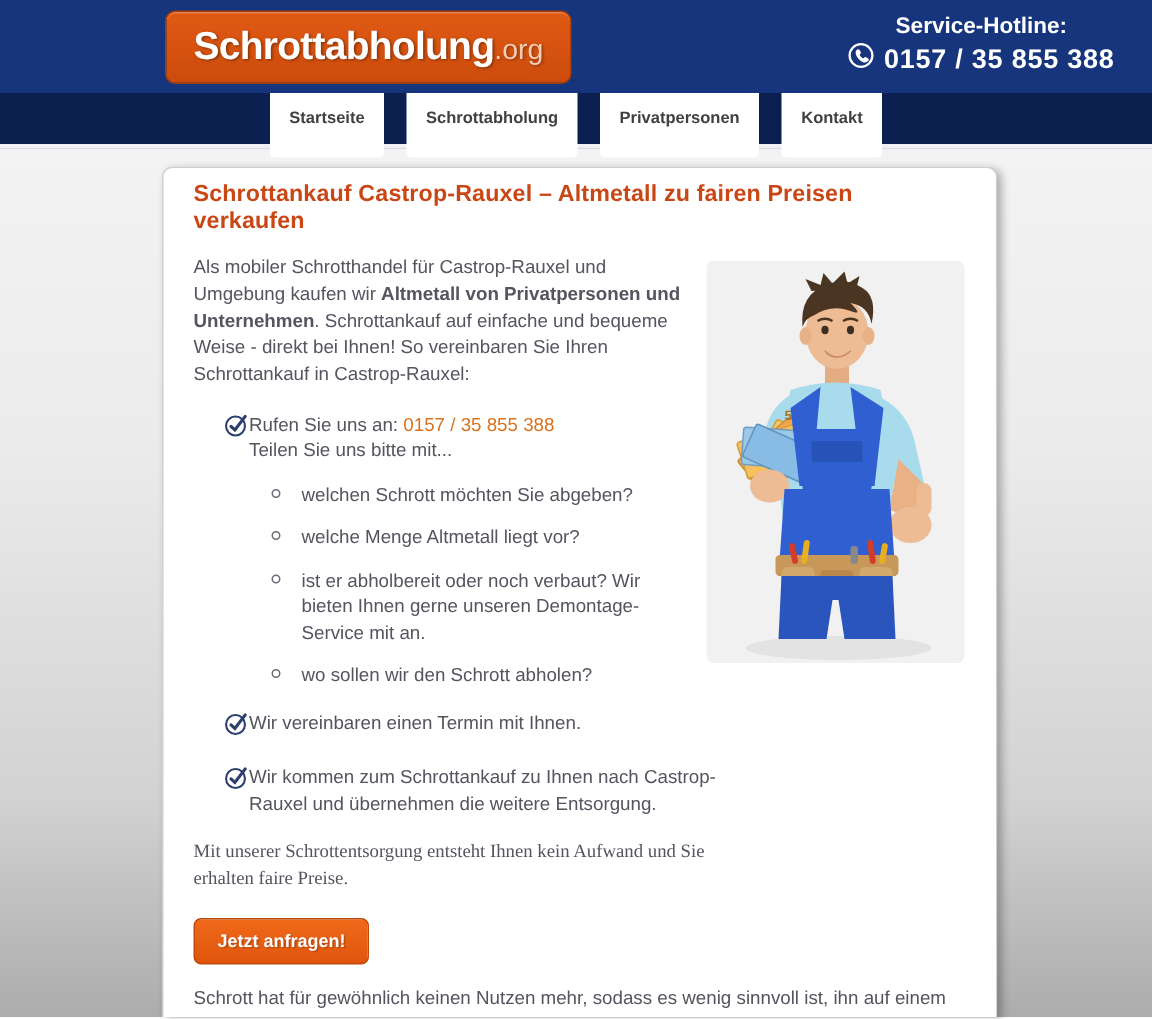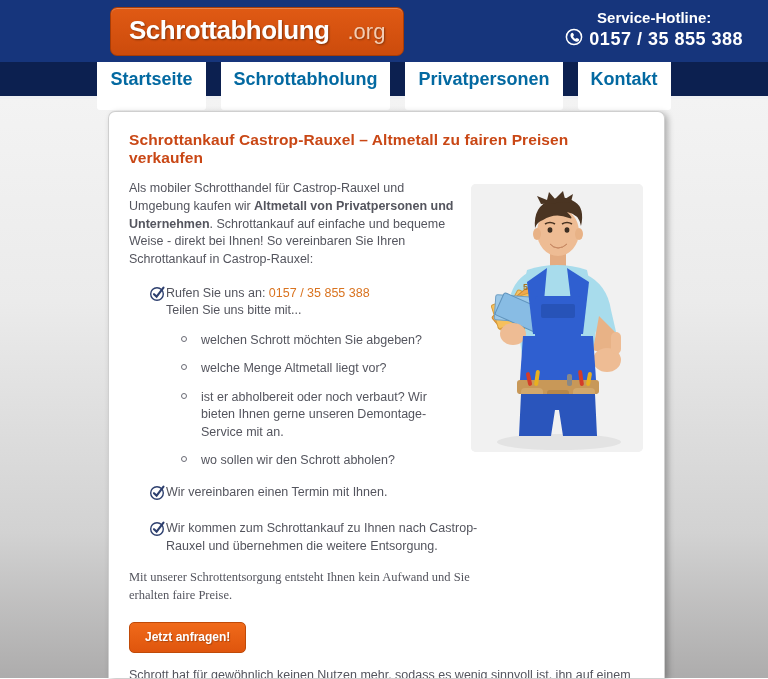--- a/index.html
+++ b/index.html
@@ -13,48 +13,48 @@
   }
   .logo{
     margin-left:110px;
     background:linear-gradient(180deg,#e05a14,#cc4b0c);
     border:1px solid #a83c06; border-radius:7px;
     padding:7px 18px 9px 18px; cursor:pointer;
     box-shadow:inset 0 1px 0 rgba(255,255,255,.25);
   }
   .logo-main{ color:#fff; font-weight:bold; font-size:26px; letter-spacing:-0.5px;
     text-shadow:1px 1px 2px rgba(0,0,0,.4);}
-  .logo-suffix{ color:#f3cdb4; font-size:22px; text-shadow:1px 1px 2px rgba(0,0,0,.35);padding-left:18px;}
+  .logo-suffix{ color:#f3cdb4; font-size:19px; text-shadow:1px 1px 2px rgba(0,0,0,.35);}
   .hotline{ position:absolute; right:25px; top:9px; text-align:center; color:#fff; }
   .hotline-label{ font-size:15px; font-weight:bold; }
   .hotline-number-row{ display:flex; align-items:center; gap:6px; margin-top:2px; cursor:pointer;}
   .hotline-number{ font-size:18px; font-weight:bold; letter-spacing:.5px;}
 
   
   .site-nav{
     height:37px; background:#0c2050; border-bottom:3px solid #eef0f4;
     display:flex; align-items:center; justify-content:center; gap:15px;
   }
   .nav-btn{
-    background:#fff; color:#0369a1; font-weight:bold; font-size:18px;
+    background:#fff; color:#404040; font-weight:bold; font-size:11px;
     border:none; border-radius:3px; padding:20px 13px; cursor:pointer;
     font-family:"Liberation Sans", sans-serif;
   }
 
   
   .content-bg{
     height:579px;
     background:linear-gradient(180deg,#f3f3f3 0%,#ebebeb 35%,#d2d2d2 75%,#adacac 100%);
   }
   .card{
     width:557px; margin-left:108px; position:relative; top:12px;
     height:567px; background:#fff;
     border:1px solid #cfcfcf; border-bottom:none; border-radius:7px 7px 0 0;
     box-shadow:3px 2px 6px rgba(0,0,0,.28);
-    padding:19px 21px 0 20px; overflow:hidden;
+    padding:9px 21px 0 20px; overflow:hidden;
   }
 
   h1.page-title{ color:#c94715; font-size:15.5px; font-weight:bold; margin-bottom:13px; letter-spacing:.1px;}
 
   .worker-figure{
     float:right; width:172px; height:268px; margin:4px 0 12px 14px;
     background:#f1f1f1; border-radius:5px; overflow:hidden;
   }
 
   p{ font-size:12.5px; line-height:1.42; margin-bottom:11px; }

